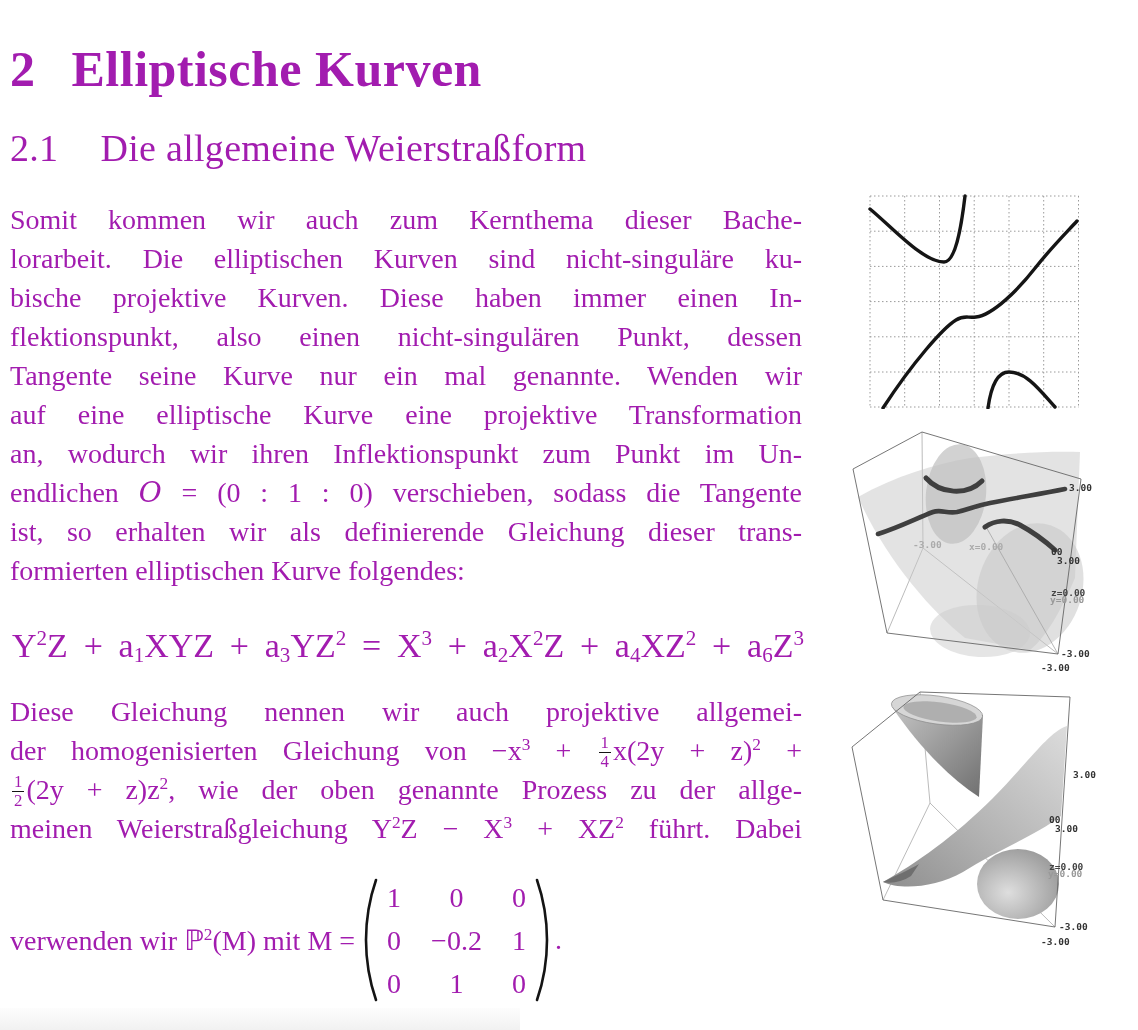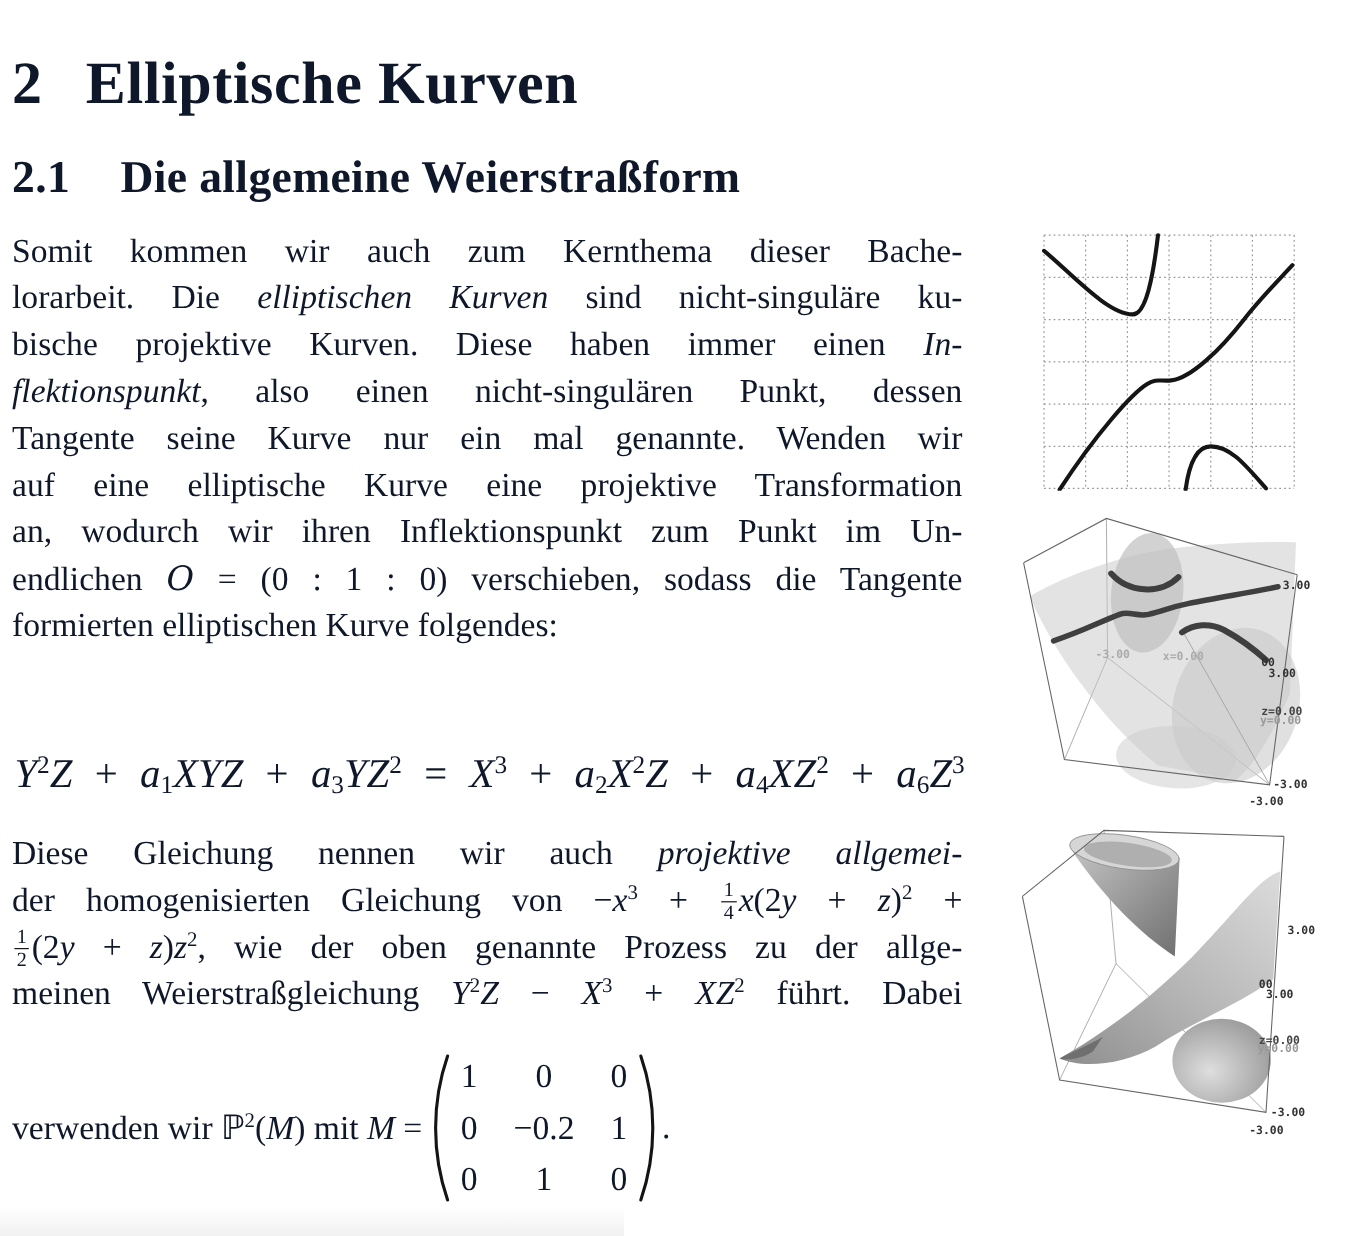--- a/index.html
+++ b/index.html
@@ -1,26 +1,26 @@
 <!DOCTYPE html>
 <html><head>
 <meta charset="utf-8">
 <style>
   html,body{margin:0;padding:0;background:#ffffff;}
   .page{position:relative;width:1138px;height:1030px;background:#ffffff;overflow:hidden;
-        font-family:"Liberation Serif","DejaVu Serif",serif;color:#0f172a;}
+        font-family:"Liberation Serif","DejaVu Serif",serif;color:#a21caf;}
   .h1{position:absolute;left:10px;top:40px;font-size:50px;font-weight:bold;letter-spacing:.5px;}
   .h1 .num{display:inline-block;margin-right:36px;}
-  .h2{position:absolute;left:10px;top:126px;font-size:38px;font-weight:bold;letter-spacing:.3px;}
+  .h2{position:absolute;left:10px;top:126px;font-size:38px;font-weight:normal;letter-spacing:.3px;}
   .h2 .num{display:inline-block;margin-right:42px;}
   .col{position:absolute;left:10px;width:792px;}
   .jline{width:792px;line-height:39px;height:39px;text-align:justify;text-align-last:justify;
          font-size:28px;white-space:normal;}
   .jline.last{text-align-last:left;}
-  .seg-i{font-style:italic;}
+  .seg-i{}
   .seg-sc{font-style:italic;font-family:"DejaVu Serif",serif;}
   .seg-bb{font-family:"DejaVu Sans",sans-serif;}
   .seg-sup{font-size:62%;position:relative;top:-0.55em;line-height:0;}
   .seg-sub{font-size:62%;position:relative;top:0.24em;line-height:0;}
   .frac{display:inline-block;vertical-align:-0.42em;text-align:center;font-size:60%;
         line-height:1.08;margin:0 2px;}
   .fr-top{display:block;border-bottom:1.6px solid #141414;padding:0 2px;}
   .fr-bot{display:block;padding:0 2px;}
   .equation{position:absolute;left:12px;top:624px;width:792px;font-size:34px;line-height:44px;
             text-align:justify;text-align-last:justify;}
@@ -43,29 +43,30 @@
 <div class="page">
 
   <div class="h1">
     <span class="num">2</span><span>Elliptische Kurven</span>
   </div>
 
   <div class="h2">
     <span class="num">2.1</span><span>Die allgemeine Weierstraßform</span>
   </div>
 
-  <div class="col" style="top:190px">
+  <div class="col" style="top:200px">
     <div class="jline">Somit kommen wir auch zum Kernthema dieser Bache-</div>
     <div class="jline">lorarbeit. Die <span class="seg-i">elliptischen Kurven</span> sind nicht-singuläre ku-</div>
     <div class="jline">bische projektive Kurven. Diese haben immer einen <span class="seg-i">In-</span></div>
     <div class="jline"><span class="seg-i">flektionspunkt</span>, also einen nicht-singulären Punkt, dessen</div>
     <div class="jline">Tangente seine Kurve nur ein mal genannte. Wenden wir</div>
     <div class="jline">auf eine elliptische Kurve eine projektive Transformation</div>
     <div class="jline">an, wodurch wir ihren Inflektionspunkt zum Punkt im Un-</div>
     <div class="jline">endlichen <span class="seg-sc">O</span> = (0 : 1 : 0) verschieben, sodass die Tangente</div>
+    <div class="jline">ist, so erhalten wir als definierende Gleichung dieser trans-</div>
     <div class="jline last">formierten elliptischen Kurve folgendes:</div>
   </div>
 
   <div class="equation"><span class="seg-i">Y</span><span class="seg-sup">2</span><span class="seg-i">Z</span> + <span class="seg-i">a</span><span class="seg-sub">1</span><span class="seg-i">XYZ</span> + <span class="seg-i">a</span><span class="seg-sub">3</span><span class="seg-i">YZ</span><span class="seg-sup">2</span> = <span class="seg-i">X</span><span class="seg-sup">3</span> + <span class="seg-i">a</span><span class="seg-sub">2</span><span class="seg-i">X</span><span class="seg-sup">2</span><span class="seg-i">Z</span> + <span class="seg-i">a</span><span class="seg-sub">4</span><span class="seg-i">XZ</span><span class="seg-sup">2</span> + <span class="seg-i">a</span><span class="seg-sub">6</span><span class="seg-i">Z</span><span class="seg-sup">3</span></div>
 
   <div class="col" style="top:692px">
     <div class="jline">Diese Gleichung nennen wir auch <span class="seg-i">projektive allgemei-</span></div>
     <div class="jline">der homogenisierten Gleichung von −<span class="seg-i">x</span><span class="seg-sup">3</span> + <span class="frac"><span class="fr-top">1</span><span class="fr-bot">4</span></span><span class="seg-i">x</span>(2<span class="seg-i">y</span> + <span class="seg-i">z</span>)<span class="seg-sup">2</span> +</div>
     <div class="jline"><span class="frac"><span class="fr-top">1</span><span class="fr-bot">2</span></span>(2<span class="seg-i">y</span> + <span class="seg-i">z</span>)<span class="seg-i">z</span><span class="seg-sup">2</span>, wie der oben genannte Prozess zu der allge-</div>
     <div class="jline">meinen Weierstraßgleichung <span class="seg-i">Y</span><span class="seg-sup">2</span><span class="seg-i">Z</span> − <span class="seg-i">X</span><span class="seg-sup">3</span> + <span class="seg-i">XZ</span><span class="seg-sup">2</span> führt. Dabei</div>

